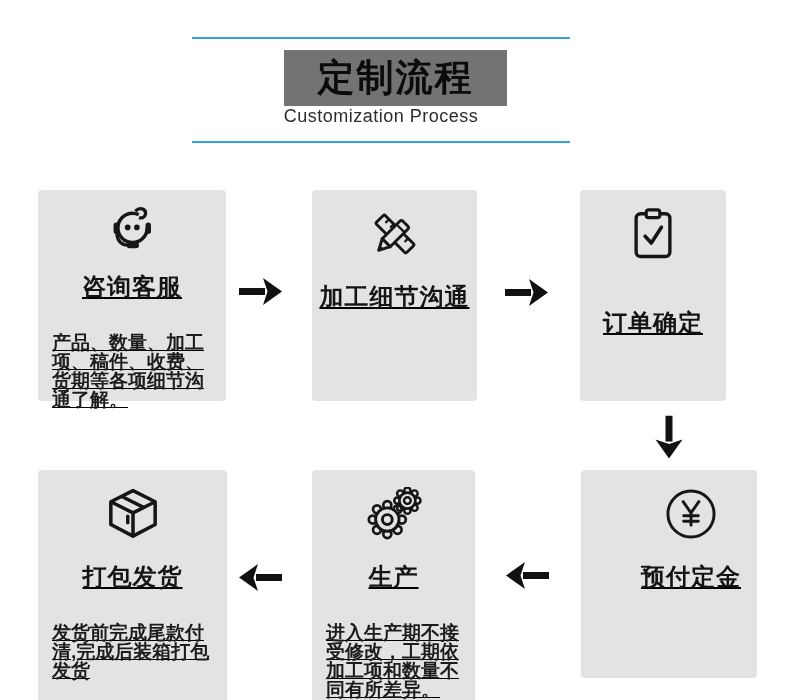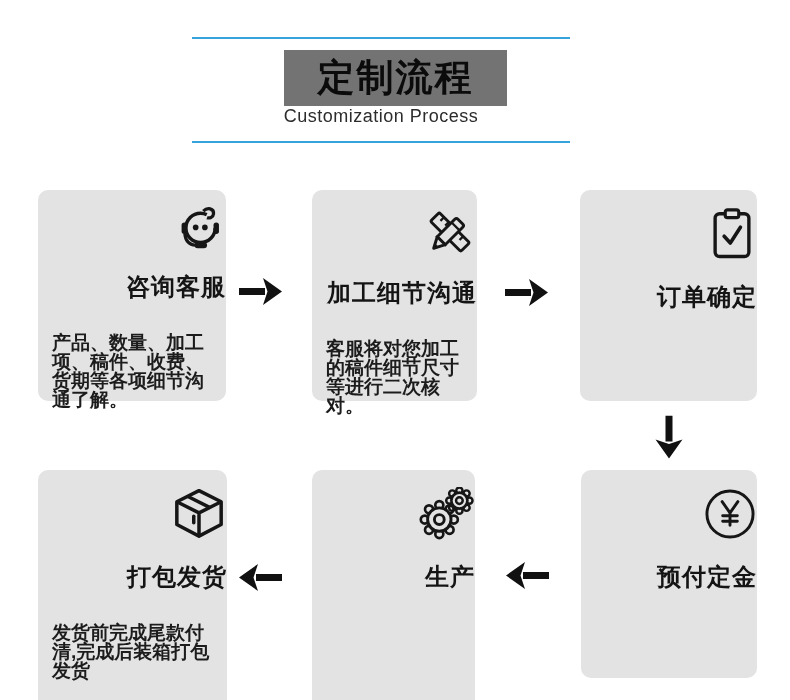--- a/index.html
+++ b/index.html
@@ -11,30 +11,30 @@
   .hline { position:absolute; left:192px; width:378px; height:2px; background:#35a4dd; }
   .hline.top { top:37px; }
   .hline.bottom { top:141px; }
   .title-box { position:absolute; left:284px; top:50px; width:223px; height:56px;
                background:#737373; display:flex; align-items:center; justify-content:center; }
   .title-cn { font-size:37px; font-weight:700; color:#0b0b0b; letter-spacing:2px; }
   .title-en { position:absolute; left:192px; top:106px; width:378px; text-align:center;
               font-size:18px; color:#2c2c2c; font-weight:400; letter-spacing:0.5px; }
 
   
-  .card { position:absolute; background:#e3e3e3; border-radius:10px;
-          display:flex; flex-direction:column; align-items:flex-end; }
+  .card { position:absolute; background:#e3e3e3; border-radius:4px;
+          display:flex; flex-direction:column; align-items:center;text-decoration:underline; }
   .card .icon-wrap { margin-top:15px; height:58px; display:flex; align-items:center; justify-content:center; }
   .card .card-title { margin-top:18px; font-size:24px; font-weight:700; color:#141414; letter-spacing:1px; white-space:nowrap; }
   .card .card-desc { margin-top:30px; align-self:stretch; padding:0 14px; text-align:left;
                      font-size:19px; line-height:19px; font-weight:700; color:#1c1c1c;
                      word-break:break-all; }
   .c1 { left:38px;  top:190px; width:188px; height:211px; }
   .c2 { left:312px; top:190px; width:165px; height:211px; }
-  .c3 { left:580px; top:190px; width:177px; height:211px; }
+  .c3 { left:580px; top:190px; width:146px; height:211px;gap:26px; }
   .c4 { left:581px; top:470px; width:176px; height:208px;padding-left:44px; }
   .c5 { left:312px; top:470px; width:163px; height:256px; }
   .c6 { left:38px;  top:470px; width:189px; height:268px; }
 
   
   .arrow { position:absolute; width:44px; height:31px; }
   .arrow svg { display:block; width:100%; height:100%; }
   .a-r1 { left:239px; top:276px; }
   .a-r2 { left:505px; top:277px; }
   .a-down { left:647px; top:422px; }
@@ -91,21 +91,20 @@
         </g>
         <g transform="rotate(-45 24 24)">
           <path d="M 13,19 h 22 a2,2 0 0 1 2,2 v 6 a2,2 0 0 1 -2,2 h -22 z" fill="#e3e3e3" stroke="#161616" stroke-width="2.6"></path>
           <path d="M 13,19 L 3.5,24 L 13,29 z" fill="#e3e3e3" stroke="#161616" stroke-width="2.6" stroke-linejoin="round"></path>
           <path d="M 3.5,24 L 7.5,21.9 L 7.5,26.1 Z" fill="#161616"></path>
           <path class="ln" d="M 31,19 v 10" stroke-width="2"></path>
         </g>
       </svg>
     </div>
     <div class="card-title">加工细节沟通</div>
-    <div class="card-desc">客服将对您加工的稿件细节尺寸等进行二次核对。</div>
   </div>
 
   <div class="arrow a-r2">
     <svg viewBox="0 0 44 31">
         <rect x="0" y="12" width="26" height="7" fill="#111"></rect>
         <path d="M 24,2 L 43,15.5 L 24,29 L 28.5,15.5 Z" fill="#111"></path>
       </svg>
   </div>
 
   <div class="card c3">
@@ -166,20 +165,21 @@
           <circle class="ln" cx="29" cy="12" r="2.8" stroke-width="2.2"></circle>
           <circle class="ln" cx="31.6" cy="5.6" r="2.8" stroke-width="2.2"></circle>
           <circle class="ln" cx="38" cy="3" r="2.8" stroke-width="2.2"></circle>
           <circle class="ln" cx="44.4" cy="5.6" r="2.8" stroke-width="2.2"></circle>
           <circle cx="38" cy="12" r="7.2" fill="#e3e3e3" stroke="#161616" stroke-width="2.4"></circle>
           <circle class="ln" cx="38" cy="12" r="3" stroke-width="2.2"></circle>
         </g>
       </svg>
     </div>
     <div class="card-title">生产</div>
+    <div class="card-desc">进入生产期不接受修改，工期依加工项和数量不同有所差异。</div>
   </div>
 
   <div class="arrow a-l2">
     <svg viewBox="0 0 44 31">
         <rect x="0" y="12" width="26" height="7" fill="#111"></rect>
         <path d="M 24,2 L 43,15.5 L 24,29 L 28.5,15.5 Z" fill="#111"></path>
       </svg>
   </div>
 
   <div class="card c6">

